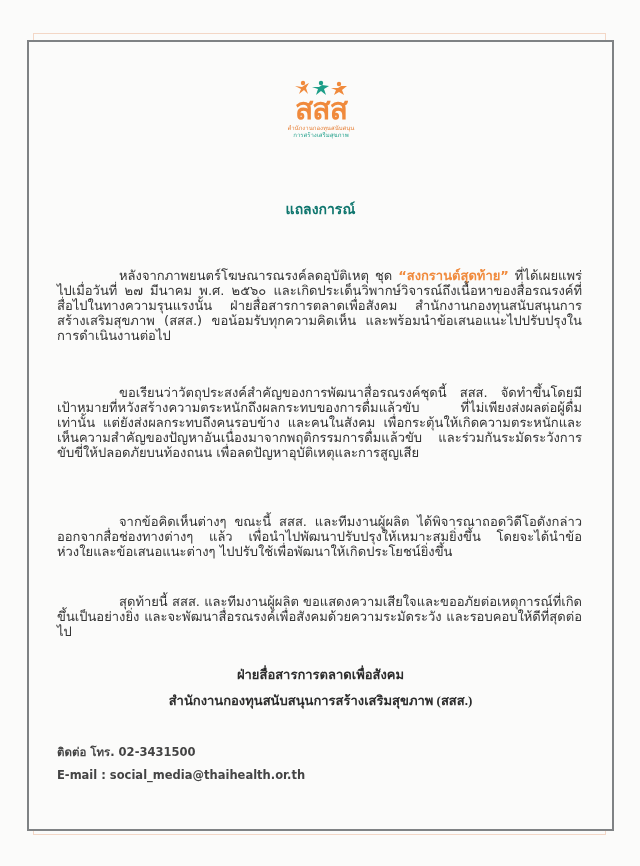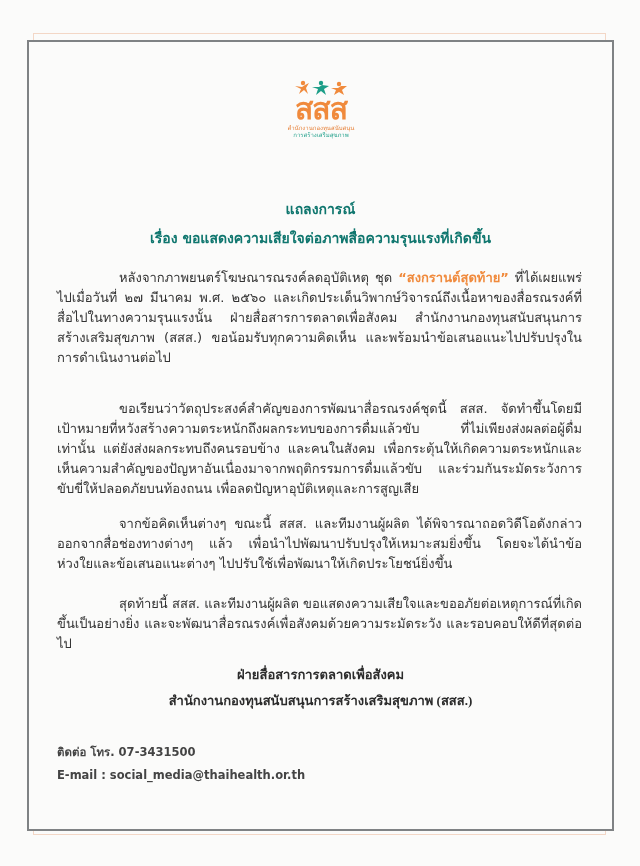--- a/index.html
+++ b/index.html
@@ -59,27 +59,27 @@
       font-weight: bold;
       font-size: 14px;
       color: #0f766e;
     }
     .h1 { top: 156px; }
     .h2 { top: 185px; }
     .para {
       position: absolute;
       left: 28px; width: 525px;
       font-size: 13px;
-      line-height: 20px;
+      line-height: 15px;
       color: #333;
       text-align: justify;
     }
     .para .indent { display: inline-block; width: 62px; }
     .p1 { top: 226px; }
-    .p2 { top: 357px; }
+    .p2 { top: 343px; }
     .p3 { top: 472px; }
     .p4 { top: 552px; }
     .campaign { color: #f08a3c; font-weight: bold; }
     .sign {
       position: absolute; left: 0; width: 583px;
       text-align: center; font-weight: bold; font-size: 13px; color: #2b2b2b; font-family: Liberation Serif, serif;
     }
     .s1 { top: 622px; }
     .s2 { top: 648px; }
     .contact {
@@ -111,28 +111,27 @@
         <circle cx="46" cy="4" r="2.2"></circle>
         <path d="M38 8 L45 8 L48 6 L54 6 L49 10 L51 15 L46 12 L41 15 L43 10 Z"></path>
       </g>
     </svg>
     <div class="logo-word">สสส</div>
     <div class="logo-sub">สำนักงานกองทุนสนับสนุน</div>
     <div class="logo-sub teal">การสร้างเสริมสุขภาพ</div>
   </div>
 
   <div class="heading h1">แถลงการณ์</div>
-  <div class="heading h2">เรื่อง ขอแสดงความเสียใจต่อภาพสื่อความรุนแรงที่เกิดขึ้น</div>
 
   <div class="para p1"><span class="indent"></span><span>หลังจากภาพยนตร์โฆษณารณรงค์ลดอุบัติเหตุ ชุด </span><span class="campaign">“สงกรานต์สุดท้าย”</span><span> ที่ได้เผยแพร่ไปเมื่อวันที่ ๒๗ มีนาคม พ.ศ. ๒๕๖๐ และเกิดประเด็นวิพากษ์วิจารณ์ถึงเนื้อหาของสื่อรณรงค์ที่สื่อไปในทางความรุนแรงนั้น ฝ่ายสื่อสารการตลาดเพื่อสังคม สำนักงานกองทุนสนับสนุนการสร้างเสริมสุขภาพ (สสส.) ขอน้อมรับทุกความคิดเห็น และพร้อมนำข้อเสนอแนะไปปรับปรุงในการดำเนินงานต่อไป</span></div>
 
   <div class="para p2"><span class="indent"></span><span>ขอเรียนว่าวัตถุประสงค์สำคัญของการพัฒนาสื่อรณรงค์ชุดนี้ สสส. จัดทำขึ้นโดยมีเป้าหมายที่หวังสร้างความตระหนักถึงผลกระทบของการดื่มแล้วขับ ที่ไม่เพียงส่งผลต่อผู้ดื่มเท่านั้น แต่ยังส่งผลกระทบถึงคนรอบข้าง และคนในสังคม เพื่อกระตุ้นให้เกิดความตระหนักและเห็นความสำคัญของปัญหาอันเนื่องมาจากพฤติกรรมการดื่มแล้วขับ และร่วมกันระมัดระวังการขับขี่ให้ปลอดภัยบนท้องถนน เพื่อลดปัญหาอุบัติเหตุและการสูญเสีย</span></div>
 
   <div class="para p3"><span class="indent"></span><span>จากข้อคิดเห็นต่างๆ ขณะนี้ สสส. และทีมงานผู้ผลิต ได้พิจารณาถอดวิดีโอดังกล่าวออกจากสื่อช่องทางต่างๆ แล้ว เพื่อนำไปพัฒนาปรับปรุงให้เหมาะสมยิ่งขึ้น โดยจะได้นำข้อห่วงใยและข้อเสนอแนะต่างๆ ไปปรับใช้เพื่อพัฒนาให้เกิดประโยชน์ยิ่งขึ้น</span></div>
 
   <div class="para p4"><span class="indent"></span><span>สุดท้ายนี้ สสส. และทีมงานผู้ผลิต ขอแสดงความเสียใจและขออภัยต่อเหตุการณ์ที่เกิดขึ้นเป็นอย่างยิ่ง และจะพัฒนาสื่อรณรงค์เพื่อสังคมด้วยความระมัดระวัง และรอบคอบให้ดีที่สุดต่อไป</span></div>
 
   <div class="sign s1">ฝ่ายสื่อสารการตลาดเพื่อสังคม</div>
   <div class="sign s2">สำนักงานกองทุนสนับสนุนการสร้างเสริมสุขภาพ (สสส.)</div>
 
-  <div class="contact c1">ติดต่อ โทร. 07-3431500</div>
+  <div class="contact c1">ติดต่อ โทร. 02-3431500</div>
   <div class="contact c2">E-mail : social_media@thaihealth.or.th</div>
 </div>
 
 </body></html>

